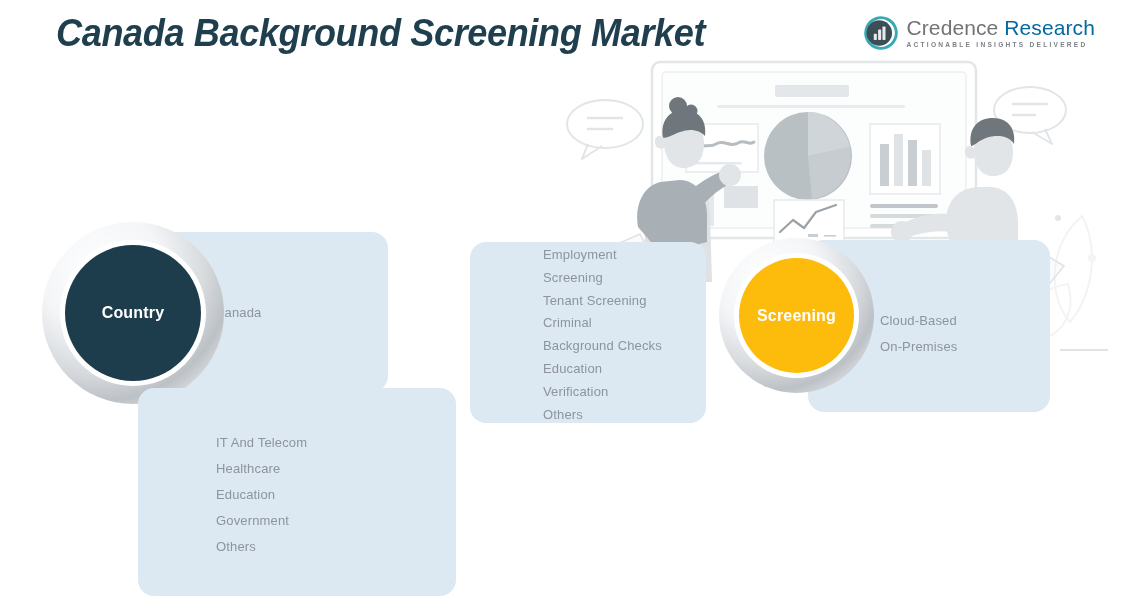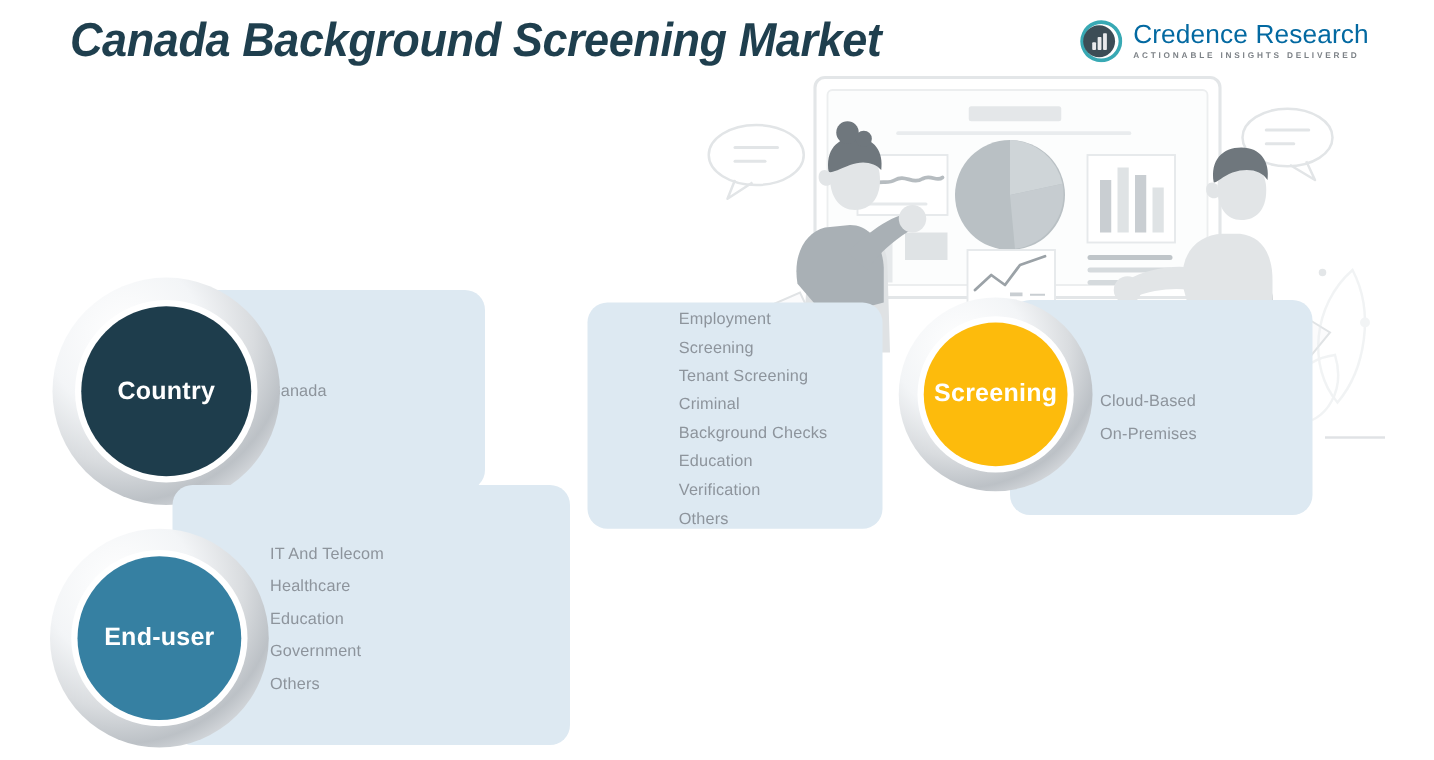--- a/index.html
+++ b/index.html
@@ -42,21 +42,21 @@
     align-items: center;
     gap: 9px;
   }
   #logo .logo-mark { width: 34px; height: 34px; flex: 0 0 34px; }
   #logo .logo-text { display: flex; flex-direction: column; line-height: 1; }
   #logo .logo-words {
     font-size: 21px;
     letter-spacing: 0.1px;
     white-space: nowrap;
   }
-  #logo .logo-credence { color: #0369a1; }
+  #logo .logo-credence { color: #737373; }
   #logo .logo-research { color: #0369a1; }
   #logo .logo-tagline {
     margin-top: 4px;
     font-size: 6.6px;
     letter-spacing: 2.25px;
     color: #7d8287;
     white-space: nowrap;
     text-transform: uppercase;
     font-weight: 700;
   }
@@ -119,21 +119,21 @@
     inset: 5px;
     border-radius: 50%;
     display: flex;
     align-items: center;
     justify-content: center;
   }
   .bubble-label {
     position: relative;
     z-index: 3;
     color: #ffffff;
-    font-size: 20px;
+    font-size: 16px;
     font-weight: 700;
     letter-spacing: 0.2px;
     text-align: center;
     white-space: nowrap;
   }
 </style>
 </head>
 <body>
 
 <div id="canvas">
@@ -264,20 +264,14 @@
       <span class="bubble-label">Screening</span>
     </div>
   </div>
 
   <div class="card" style="left:138px; top:388px; width:318px; height:208px;"></div>
   <div class="card-items" style="left:216px; top:430px; width:220px; line-height:26px;">IT And Telecom
 Healthcare
 Education
 Government
 Others</div>
-  <div class="bubble" style="left:40px; top:423px; width:175px; height:175px;">
-    <div class="inner-ring" style="inset:17px;">
-      <div class="disc" style="background:#3680a2;"></div>
-      <span class="bubble-label">End-user</span>
-    </div>
-  </div>
 
 </div>
 
 </body></html>

